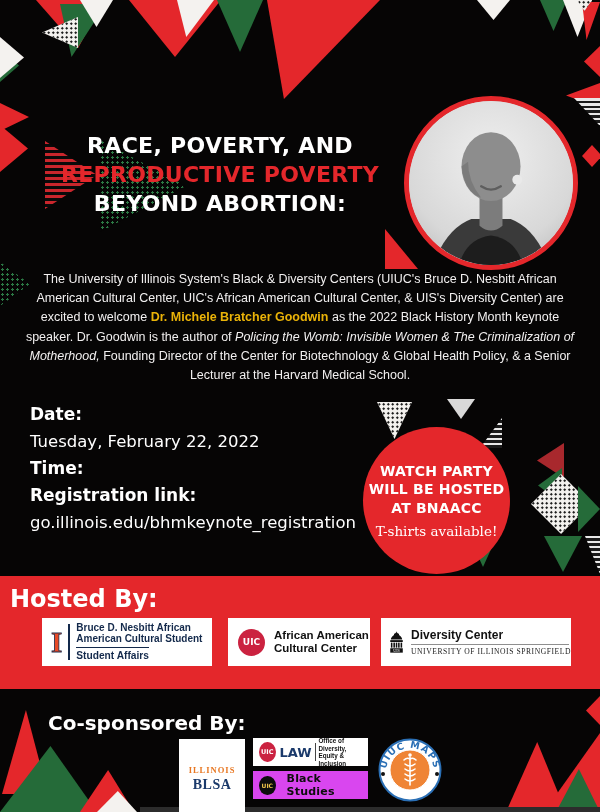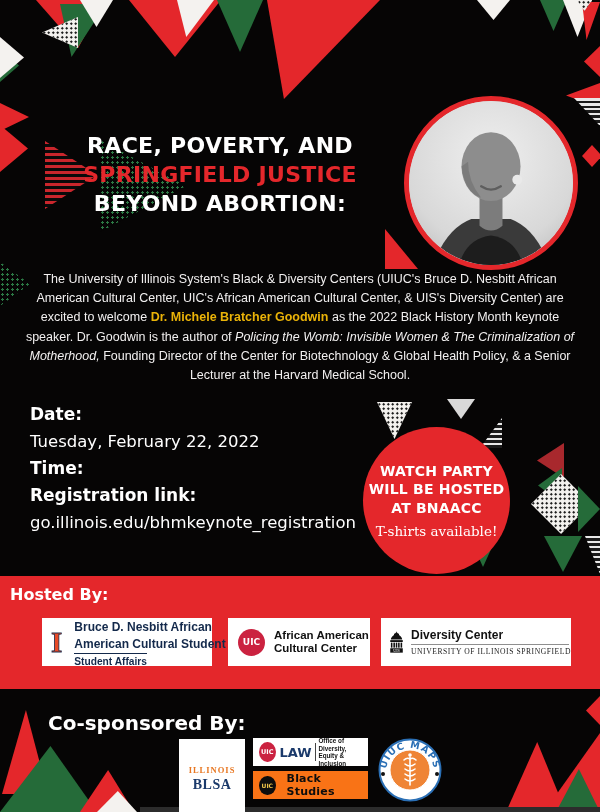--- a/index.html
+++ b/index.html
@@ -57,30 +57,30 @@
   
   .watch { position:absolute; left:363px; top:427px; width:147px; height:147px; border-radius:50%;
            background:#e4272b; display:flex; flex-direction:column; align-items:center; justify-content:center;
            text-align:center; z-index:3; }
   .watch .wl { color:#fff; font-family:"DejaVu Sans", sans-serif; font-weight:bold; font-size:14px;
                line-height:18.5px; letter-spacing:.2px; }
   .watch .note { color:#fff; font-family:"DejaVu Serif", serif; font-size:13.5px; margin-top:6px; }
 
   
   .hosted { position:absolute; left:0; top:576px; width:600px; height:113px; background:#e4272b; z-index:4; }
-  .hosted-heading { position:absolute; left:10px; top:9px; color:#fff; font-size:16px; font-weight:bold;
+  .hosted-heading { position:absolute; left:10px; top:9px; color:#fff; font-size:24px; font-weight:bold;
                     font-family:"DejaVu Sans", sans-serif; }
   .card { position:absolute; top:42px; height:48px; background:#fff; display:flex; align-items:center; }
   .card1 { left:42px;  width:170px; }
   .card2 { left:228px; width:142px; }
   .card3 { left:381px; width:190px; }
   .block-i { font-family:"Liberation Serif", serif; font-weight:bold; font-size:29px; color:#e84a27;
              line-height:1; margin:0 6px 0 9px; -webkit-text-stroke:0.8px #13294b; }
   .vdiv { width:2px; height:36px; background:#13294b; margin-right:6px; }
-  .c1text .l1 { font-size:12px; font-weight:bold; color:#13294b; line-height:11.5px; white-space:nowrap;margin-top:6px; }
+  .c1text .l1 { font-size:10px; font-weight:bold; color:#13294b; line-height:11.5px; white-space:nowrap; }
   .c1text .l3 { display:inline-block; font-size:10.2px; font-weight:bold; color:#13294b; margin-top:2px;
                 border-top:1.5px solid #13294b; padding-top:1.5px; }
   .uic-badge { border-radius:50%; background:#cb2240; color:#fff; font-weight:bold;
                display:flex; align-items:center; justify-content:center; font-family:"DejaVu Sans", sans-serif; }
   .card2 .uic-badge { width:27px; height:27px; font-size:9px; margin:0 9px 0 10px; }
   .c2text { font-size:11.5px; font-weight:bold; color:#111; line-height:13.5px; }
   .uis-icon { margin-left:8px; }
   .c3text { margin-left:7px; }
   .c3a { font-size:12px; font-weight:bold; color:#111; }
   .c3rule { height:1px; background:#8f8f8f; margin:2px 0; width:158px; }
@@ -93,21 +93,21 @@
           display:flex; flex-direction:column; align-items:center; justify-content:center; }
   .blsa .il { font-family:"Liberation Serif", serif; font-size:8.5px; letter-spacing:1px; color:#e87722; font-weight:bold; }
   .blsa .bl { font-family:"Liberation Serif", serif; font-size:14px; letter-spacing:.5px; color:#1b3a6b;
               font-weight:bold; margin-top:2px; }
   .uiclaw { position:absolute; left:253px; top:738px; width:115px; height:28px; background:#fff; z-index:4;
             display:flex; align-items:center; padding:0 4px; }
   .uiclaw .uic-badge { width:20px; height:20px; font-size:6.5px; margin:0 4px 0 2px; }
   .law { font-size:13px; font-weight:bold; color:#1b3a6b; font-family:"DejaVu Sans", sans-serif; margin-right:3px; }
   .lawdiv { width:1px; height:18px; background:#444; margin-right:3px; }
   .office { font-size:6.3px; font-weight:bold; color:#111; line-height:7.5px; }
-  .bstud { position:absolute; left:253px; top:771px; width:115px; height:28px; background:#f97316; z-index:4;
+  .bstud { position:absolute; left:253px; top:771px; width:115px; height:28px; background:#d946ef; z-index:4;
            display:flex; align-items:center; padding:0 6px; }
   .bstud .uic-badge { width:19px; height:19px; background:#0d0d0d; color:#f2c84a; font-size:6px; margin-right:11px; }
   .bslabel { font-size:11px; font-weight:bold; color:#0d0d0d; letter-spacing:.2px; font-family:"DejaVu Sans", sans-serif; }
   .maps { position:absolute; left:378px; top:738px; width:64px; height:64px; z-index:4; }
 
   .bottom-strip { position:absolute; left:140px; top:807px; width:460px; height:5px; background:#2c2c2c; z-index:2; }
 </style>
 </head>
 <body>
 
@@ -161,21 +161,21 @@
     <div class="tri c-white k-up" style="left:97px;top:791px;width:40px;height:21px;"></div>
 
     <div class="tri c-red k-left" style="left:586px;top:696px;width:14px;height:29px;"></div>
     <div class="tri c-red k-up" style="left:506px;top:742px;width:60px;height:70px;"></div>
     <div class="tri c-red k-br" style="left:544px;top:733px;width:56px;height:79px;"></div>
     <div class="tri c-green k-up" style="left:556px;top:769px;width:44px;height:43px;"></div>
   </div>
 
   <div class="title-block">
     <div class="title-line">RACE, POVERTY, AND</div>
-    <div class="title-line red">SPRINGFIELD JUSTICE</div>
+    <div class="title-line red">REPRODUCTIVE POVERTY</div>
     <div class="title-line">BEYOND ABORTION:</div>
   </div>
 
   <div class="photo">
     <svg viewBox="0 0 100 100" width="164" height="164">
       <defs>
         <radialGradient id="pbg" cx="50%" cy="35%" r="75%">
           <stop offset="0%" stop-color="#efefef"></stop>
             <stop offset="70%" stop-color="#d8d8d8"></stop>
             <stop offset="100%" stop-color="#bdbdbd"></stop>

